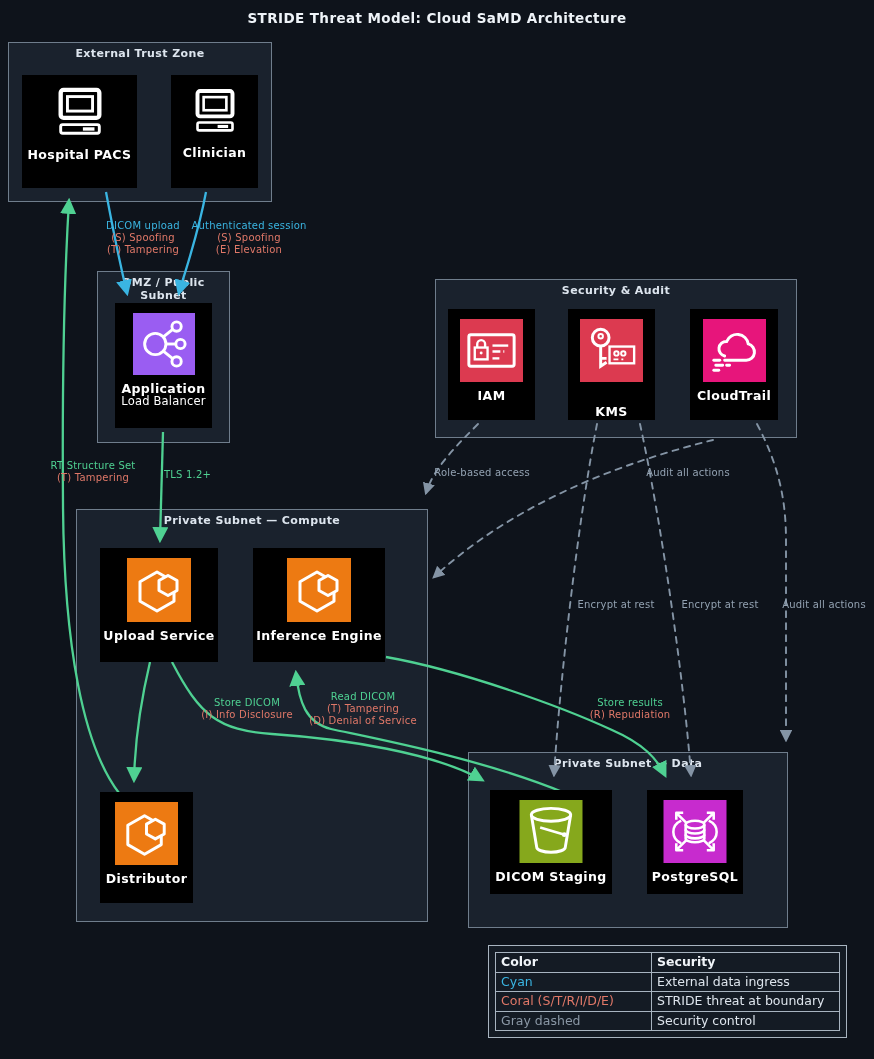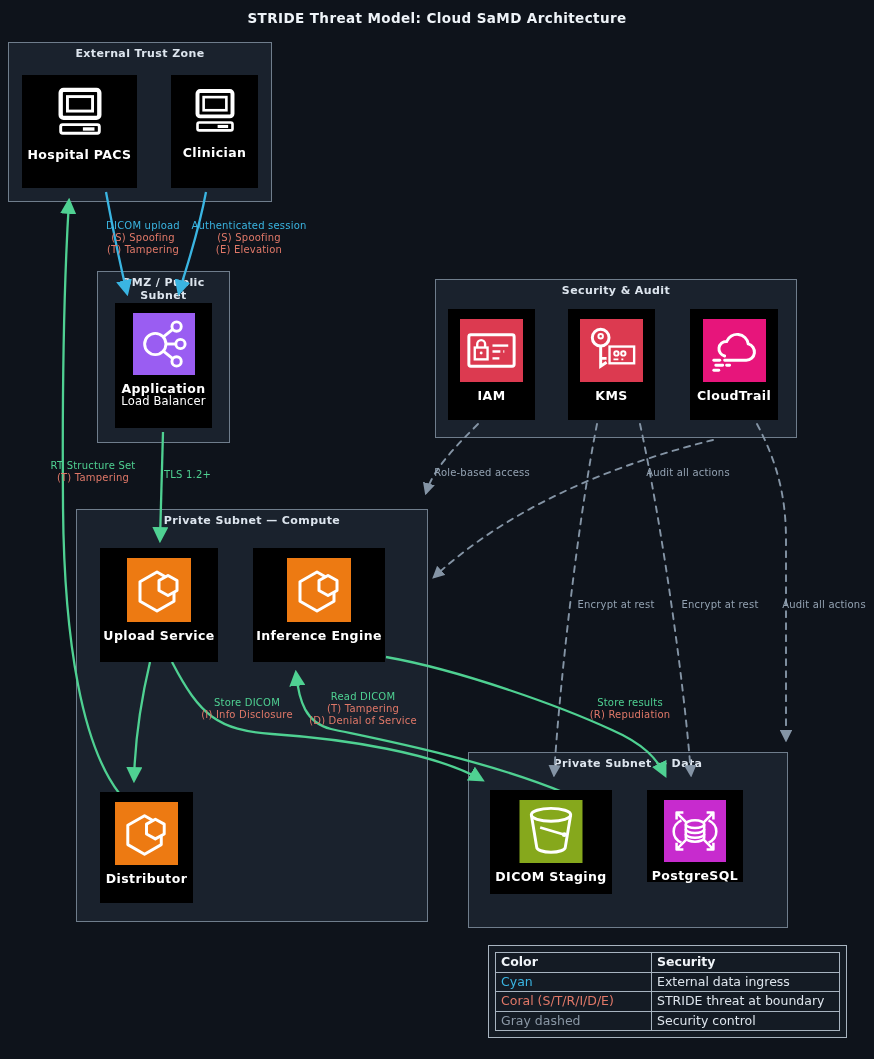--- a/index.html
+++ b/index.html
@@ -144,21 +144,21 @@
       <path d="M17.5,29 v-3.5 a4,4 0 0 1 8,0 v3.5" stroke-width="2.4"></path>
       <circle cx="21.5" cy="34.5" r="1.5" fill="#fff" stroke="none"></circle>
       <line x1="33" y1="27" x2="49" y2="27" stroke-width="2.4"></line>
       <line x1="33" y1="33" x2="45" y2="33" stroke-width="2.4" stroke-dasharray="8 3"></line>
       <line x1="33" y1="40" x2="40" y2="40" stroke-width="2.4"></line>
     </g>
   </svg>
   <div class="nlabel">IAM</div>
 </div>
 
-<div class="node" style="left:568px;top:309px;width:87px;height:111px;">
+<div class="node" style="left:568px;top:309px;width:87px;height:111px;gap:16px;">
   <svg class="icon glyph" width="63" height="63" viewBox="0 0 64 64">
     <rect width="64" height="64" fill="#dc3a50"></rect>
     <g stroke="#fff" fill="none">
       <circle cx="21" cy="19" r="8.5" stroke-width="3"></circle>
       <circle cx="21" cy="17.5" r="2.3" stroke-width="2"></circle>
       <path d="M21,27.5 L21,48 l6,-4 M21,40 l6,0" stroke-width="3"></path>
       <rect x="30" y="28" width="25" height="17" stroke-width="2.4"></rect>
       <circle cx="37" cy="35" r="2.2" stroke-width="2"></circle>
       <circle cx="44" cy="35" r="2.2" stroke-width="2"></circle>
       <line x1="34" y1="41" x2="44" y2="41" stroke-width="2" stroke-dasharray="5 3"></line>
@@ -219,21 +219,21 @@
     <g stroke="#fff" stroke-width="3" fill="none">
       <ellipse cx="32" cy="15" rx="20" ry="6.5"></ellipse>
       <path d="M12,15 L17.5,48 a14.5,5 0 0 0 29,0 L52,15"></path>
       <path d="M21,28 L45,35" stroke-width="2.6"></path>
       <circle cx="45.5" cy="35.2" r="2.4" fill="#fff" stroke="none"></circle>
     </g>
   </svg>
   <div class="nlabel">DICOM Staging</div>
 </div>
 
-<div class="node" style="left:647px;top:790px;width:96px;height:92px;">
+<div class="node" style="left:647px;top:790px;width:96px;height:104px;">
   <svg class="icon glyph" width="64" height="63" viewBox="0 0 64 64">
     <rect width="64" height="64" fill="#c72bce"></rect>
     <g stroke="#fff" stroke-width="2.6" fill="none" stroke-linejoin="round">
       <ellipse cx="32" cy="25" rx="9.5" ry="4"></ellipse>
       <path d="M22.5,25 v14 a9.5,4 0 0 0 19,0 v-14"></path>
       <path d="M22.5,30 a9.5,4 0 0 0 19,0"></path>
       <path d="M22.5,35 a9.5,4 0 0 0 19,0"></path>
       <path d="M18,21 a15,13 0 0 0 0,23"></path>
       <path d="M46,21 a15,13 0 0 1 0,23"></path>
       <path d="M23,23 L13,13 M13,20 V13 H20"></path>

